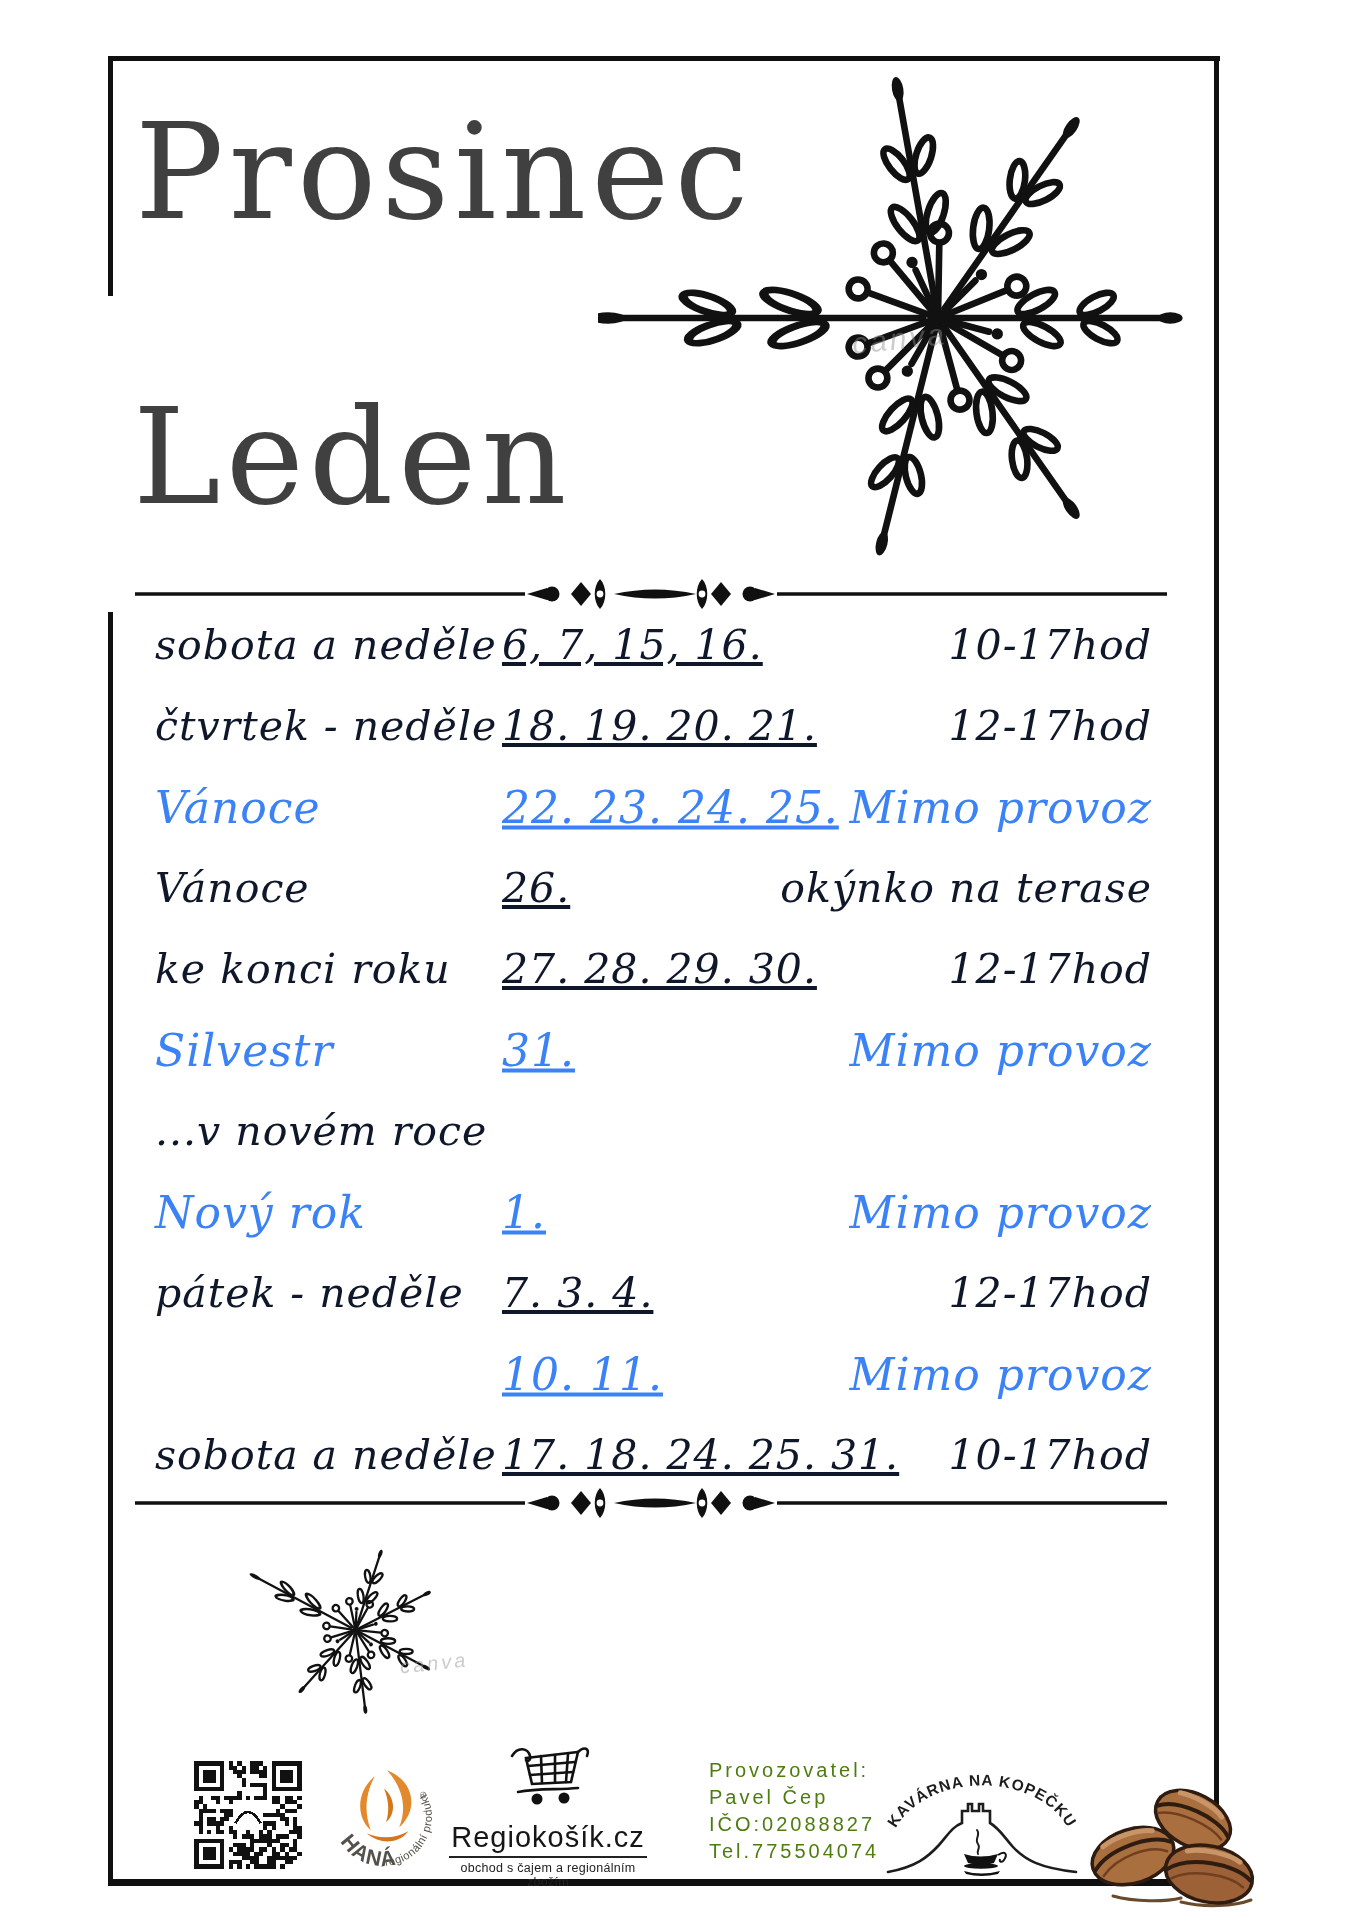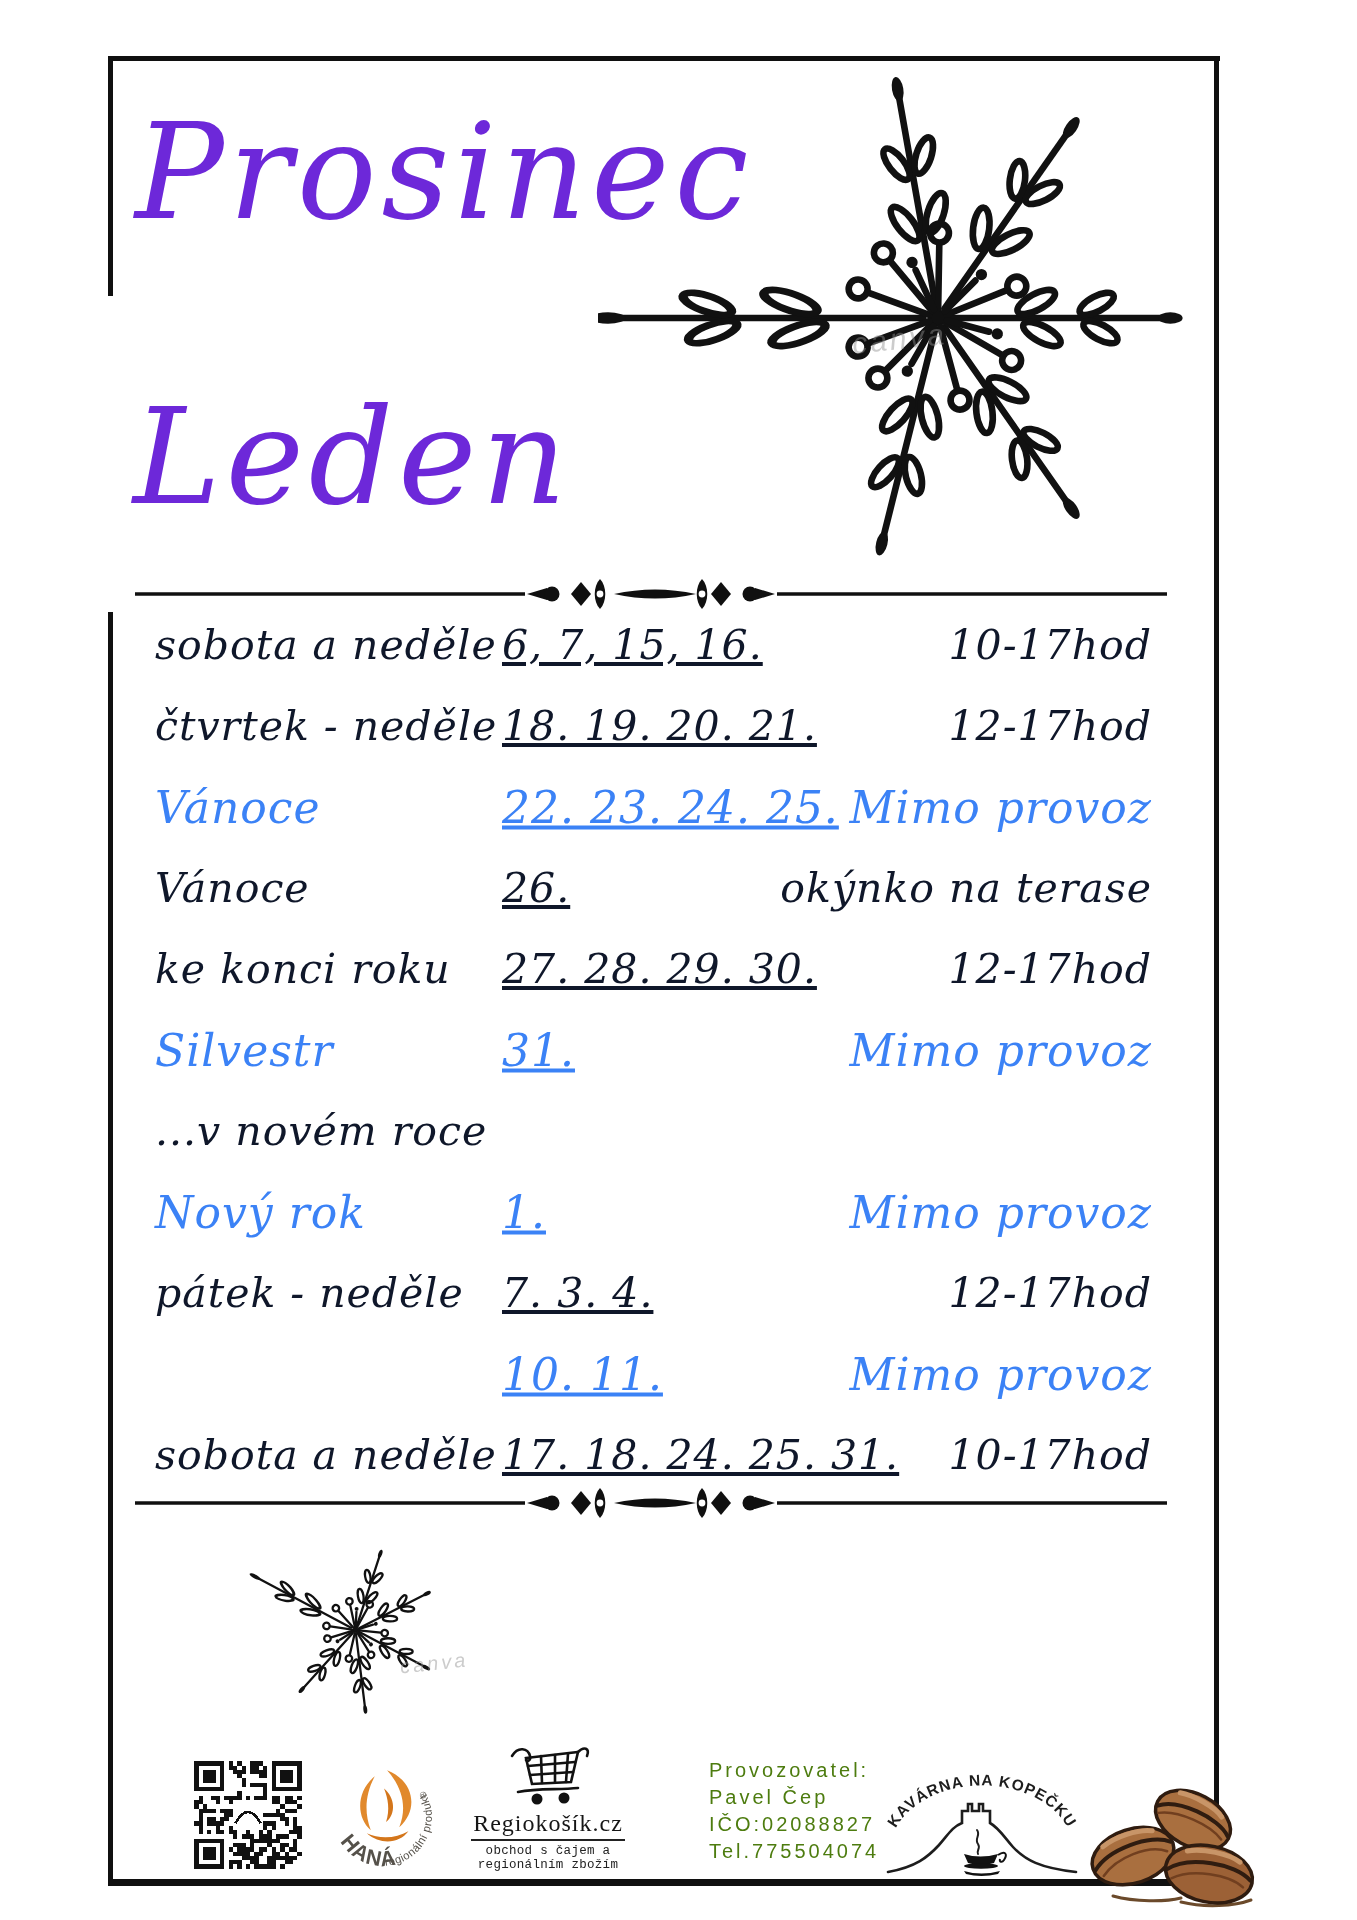--- a/index.html
+++ b/index.html
@@ -1,22 +1,22 @@
 <!DOCTYPE html>
 <html><head>
 <meta charset="utf-8">
 <style>
   html,body{margin:0;padding:0;background:#ffffff;}
   .poster{position:relative;width:1357px;height:1920px;background:#fff;overflow:hidden;
           font-family:"DejaVu Serif",serif;color:#1b1b1b;}
   
   .frame-line{position:absolute;background:#101010;z-index:1;}
   
-  .title{position:absolute;font-style:italic;font-size:132px;line-height:1.1;
-         letter-spacing:5px;color:#6d28d9;white-space:nowrap;z-index:2;}
+  .title{position:absolute;font-size:132px;line-height:1.1;
+         letter-spacing:5px;color:#404040;white-space:nowrap;z-index:2;}
   
   .srow{position:absolute;left:110px;width:1108px;height:81px;z-index:2;}
   .cell{position:absolute;top:50%;transform:translateY(-50%);white-space:nowrap;
         font-style:italic;font-size:41px;letter-spacing:1px;color:#0f172a;}
   .c1{left:45px;} .c2{left:392px;text-decoration:underline;} .c3{right:66px;text-align:right;}
   .srow.red .cell{color:#3b82f6;font-size:44px;}
   
   .divider{position:absolute;left:133px;width:1036px;height:32px;z-index:2;}
   
   .wishes{position:absolute;left:373px;top:1540px;width:800px;text-align:center;
@@ -24,24 +24,24 @@
   
   .flake{position:absolute;z-index:2;}
   
   .wm{position:absolute;font-family:"Liberation Sans",sans-serif;color:#8f8f8f;opacity:.45;
       letter-spacing:3px;transform:rotate(-6deg);z-index:3;font-style:italic;}
   
   .qr{position:absolute;left:190px;top:1757px;width:116px;height:116px;z-index:2;}
   .hana{position:absolute;left:322px;top:1756px;width:122px;height:122px;z-index:2;}
   .regio{position:absolute;left:448px;top:1744px;width:200px;text-align:center;z-index:2;}
   .regio .cart{display:block;margin:0 auto;}
-  .regio .rname{font-family:Liberation Serif, serif;font-size:24px;color:#161616;
+  .regio .rname{font-family:Liberation Sans, sans-serif;font-size:29px;color:#161616;
                 letter-spacing:1px;display:inline-block;border-bottom:2px solid #222;
-                padding:0 2px 2px 2px;margin-top:2px;}
-  .regio .rsub{font-family:Liberation Mono, monospace;font-size:12.5px;color:#222;
+                padding:0 2px 2px 2px;margin-top:13px;}
+  .regio .rsub{font-family:Liberation Sans, sans-serif;font-size:12.5px;color:#222;
                letter-spacing:.3px;margin-top:3px;}
   .operator{position:absolute;left:700px;top:1757px;width:230px;z-index:2;
             font-family:"Liberation Sans",sans-serif;font-size:20px;line-height:27px;
             letter-spacing:3px;color:#4d7c0f;margin-left:9px;}
   .kavarna{position:absolute;left:882px;top:1750px;width:200px;height:128px;z-index:2;}
   .beans{position:absolute;left:1085px;top:1778px;width:178px;height:130px;z-index:5;}
 </style>
 </head>
 <body>
 

